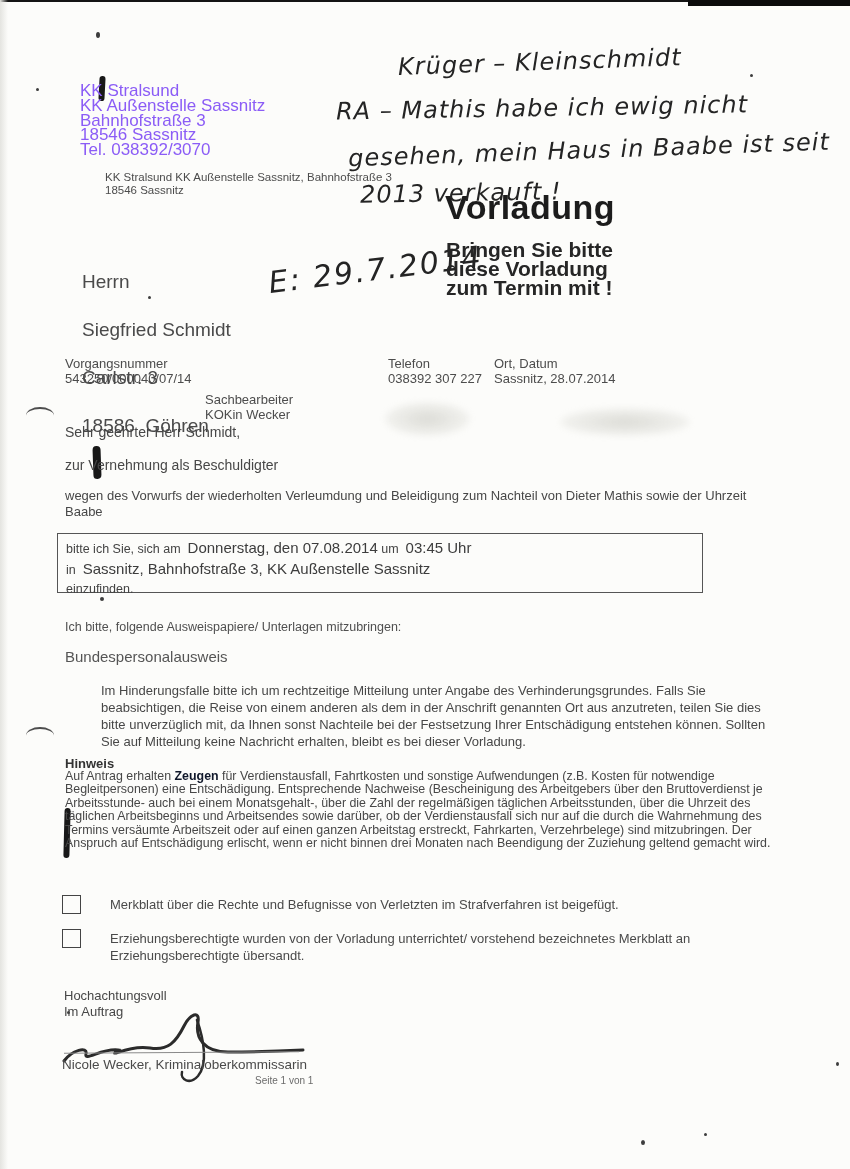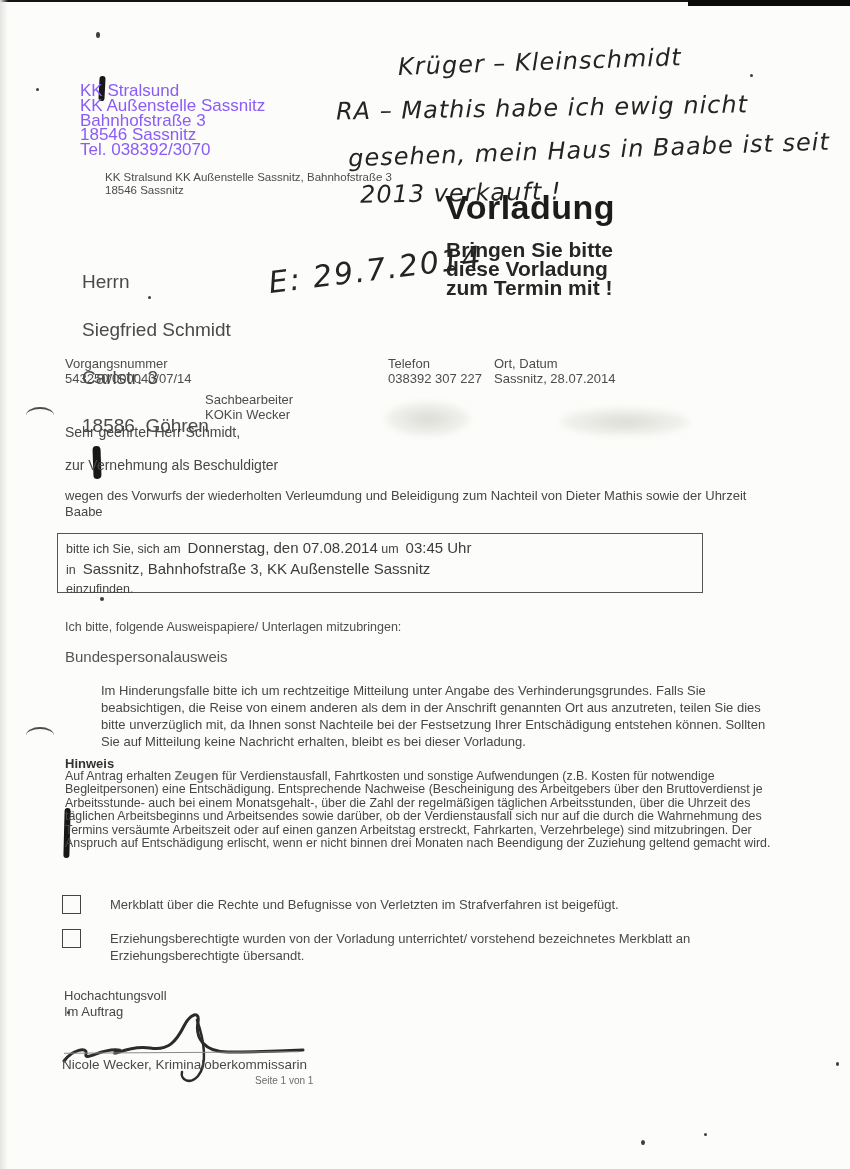--- a/index.html
+++ b/index.html
@@ -39,21 +39,21 @@
   .salutation{position:absolute;left:65px;top:424px;font-size:14px;}
   .subject{position:absolute;left:65px;top:457px;font-size:14px;}
   .accusation{position:absolute;left:65px;top:488px;width:690px;font-size:13px;line-height:16px;}
   .appt-box{position:absolute;left:57px;top:533px;width:628px;height:50px;border:1px solid #555;padding:4px 8px;font-size:12.5px;line-height:19px;color:#434343;}
   .appt-big{font-size:15px;color:#3d3d3d;}
   .papers-intro{position:absolute;left:65px;top:620px;font-size:12.5px;color:#4f4f4f;}
   .papers{position:absolute;left:65px;top:648px;font-size:15px;color:#555;}
   .hindrance{position:absolute;left:65px;top:682px;width:672px;font-size:13px;line-height:17px;margin-left:36px;}
   .notice-head{position:absolute;left:65px;top:756px;font-size:13px;font-weight:bold;color:#333;}
   .notice{position:absolute;left:65px;top:770px;width:706px;font-size:12.4px;line-height:13.4px;}
-  .notice b{color:#737373;}
+  .notice b{color:#0f172a;}
   .cb-box{position:absolute;width:17px;height:17px;border:1.6px solid #444;background:transparent;}
   .cb1{left:62px;top:895px;} .cb2{left:62px;top:929px;}
   .cb-label{position:absolute;font-size:13px;line-height:16.5px;color:#4a4a4a;}
   .cbl1{left:110px;top:897px;width:640px;}
   .cbl2{left:110px;top:931px;width:600px;}
   .closing1{position:absolute;left:64px;top:988px;font-size:13px;}
   .closing2{position:absolute;left:64px;top:1004px;font-size:13px;}
   .sig{position:absolute;left:58px;top:1006px;}
   .sig-line{position:absolute;left:64px;top:1052px;width:235px;height:1px;background:#8a8a8a;transform:rotate(-.4deg);}
   .signer{position:absolute;left:62px;top:1057px;font-size:13.5px;color:#4a4a4a;}

